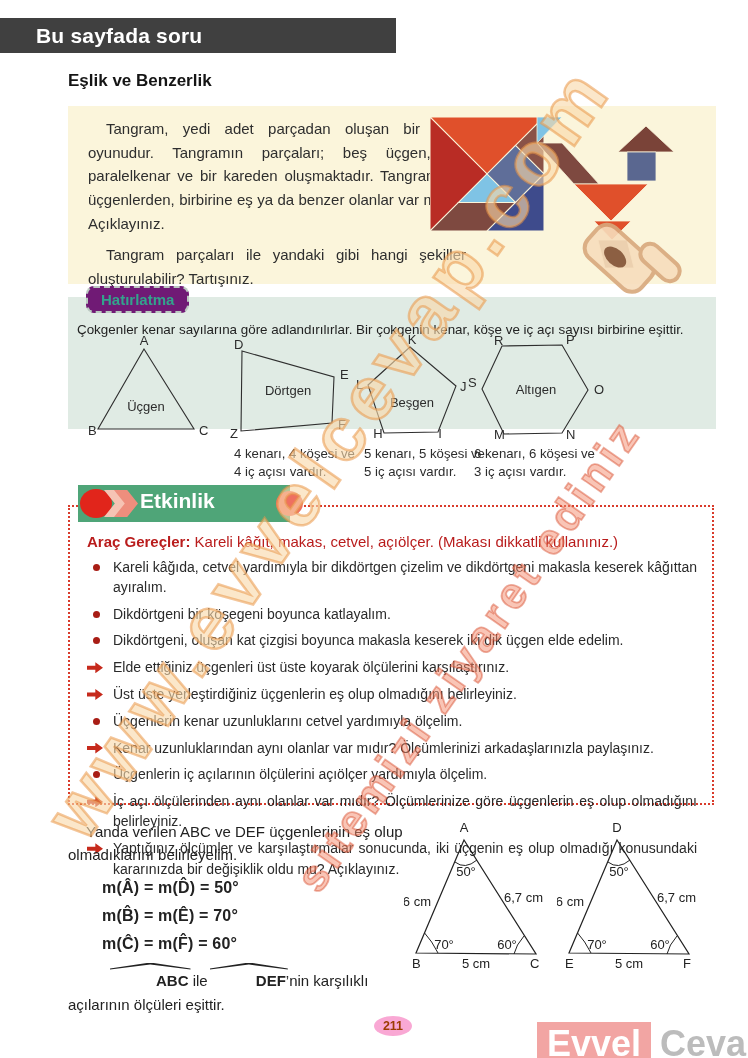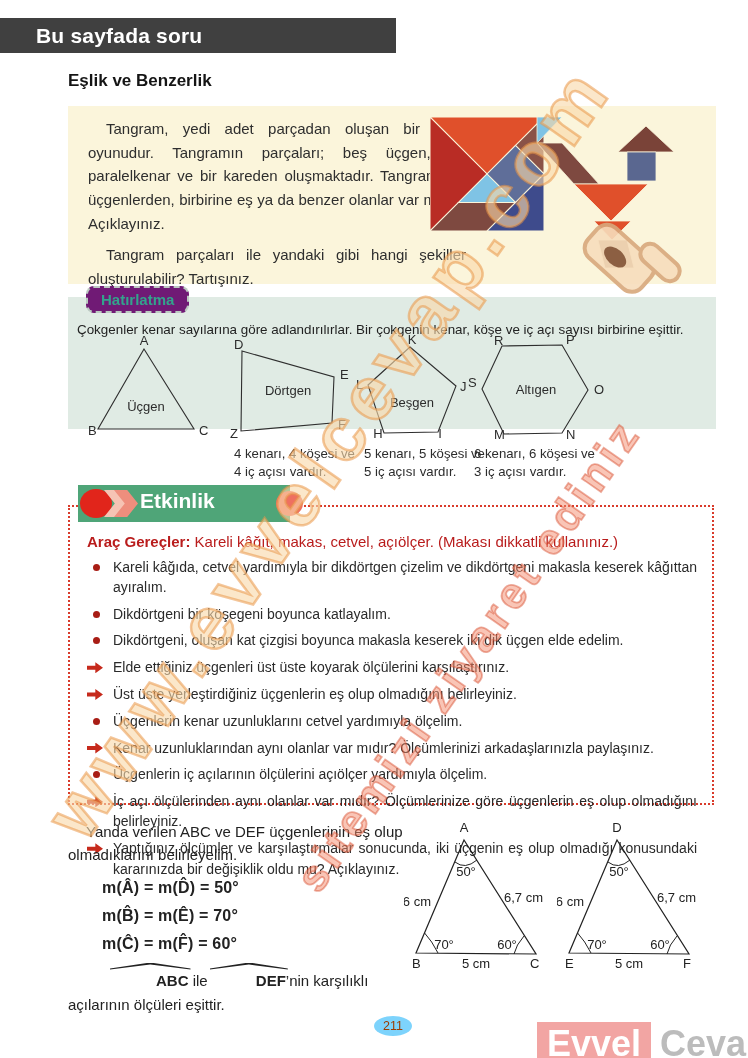--- a/index.html
+++ b/index.html
@@ -68,22 +68,22 @@
   .closing .widehat { font-weight:700; }
   .widehat { position:relative; display:inline-block; }
   .widehat::before { content:""; position:absolute; left:-2px; right:-2px; top:-6px; height:7px;
     background:#222; clip-path:polygon(50% 0,100% 85%,100% 100%,50% 30%,0 100%,0 85%); }
 
   .tri-fig { position:absolute; top:818px; }
   .tf1 { left:404px; } .tf2 { left:557px; }
   .tri-fig svg text { font-size:13px; fill:#222; }
 
   
-  .page-badge { position:absolute; left:374px; top:1016px; width:38px; height:20px; background:#7dd3fc;
-    border-radius:50%; color:#9C3B00; font-size:12.5px; font-weight:400; text-align:center; line-height:20px; }
+  .page-badge { position:absolute; left:374px; top:1016px; width:38px; height:20px; background:#f9a8d4;
+    border-radius:50%; color:#9C3B00; font-size:12.5px; font-weight:700; text-align:center; line-height:20px; }
   .logo { position:absolute; left:537px; top:1022px; display:flex; align-items:flex-start; gap:9px; }
   .logo .l1 { position:relative; background:#F2A5A3; color:#fff; font-weight:700; font-size:36px;
     padding:1px 10px 5px 10px; }
   .logo .l1::after { content:""; position:absolute; left:28px; bottom:-14px; width:0; height:0;
     border-left:10px solid transparent; border-right:10px solid transparent; border-top:16px solid #F2A5A3; }
   .logo .l2 { color:#BCBCBC; font-weight:700; font-size:36px; padding-top:1px; }
 
   
   .wm { position:absolute; pointer-events:none; z-index:40; font-weight:800; white-space:nowrap;
     transform-origin:0 0; }

